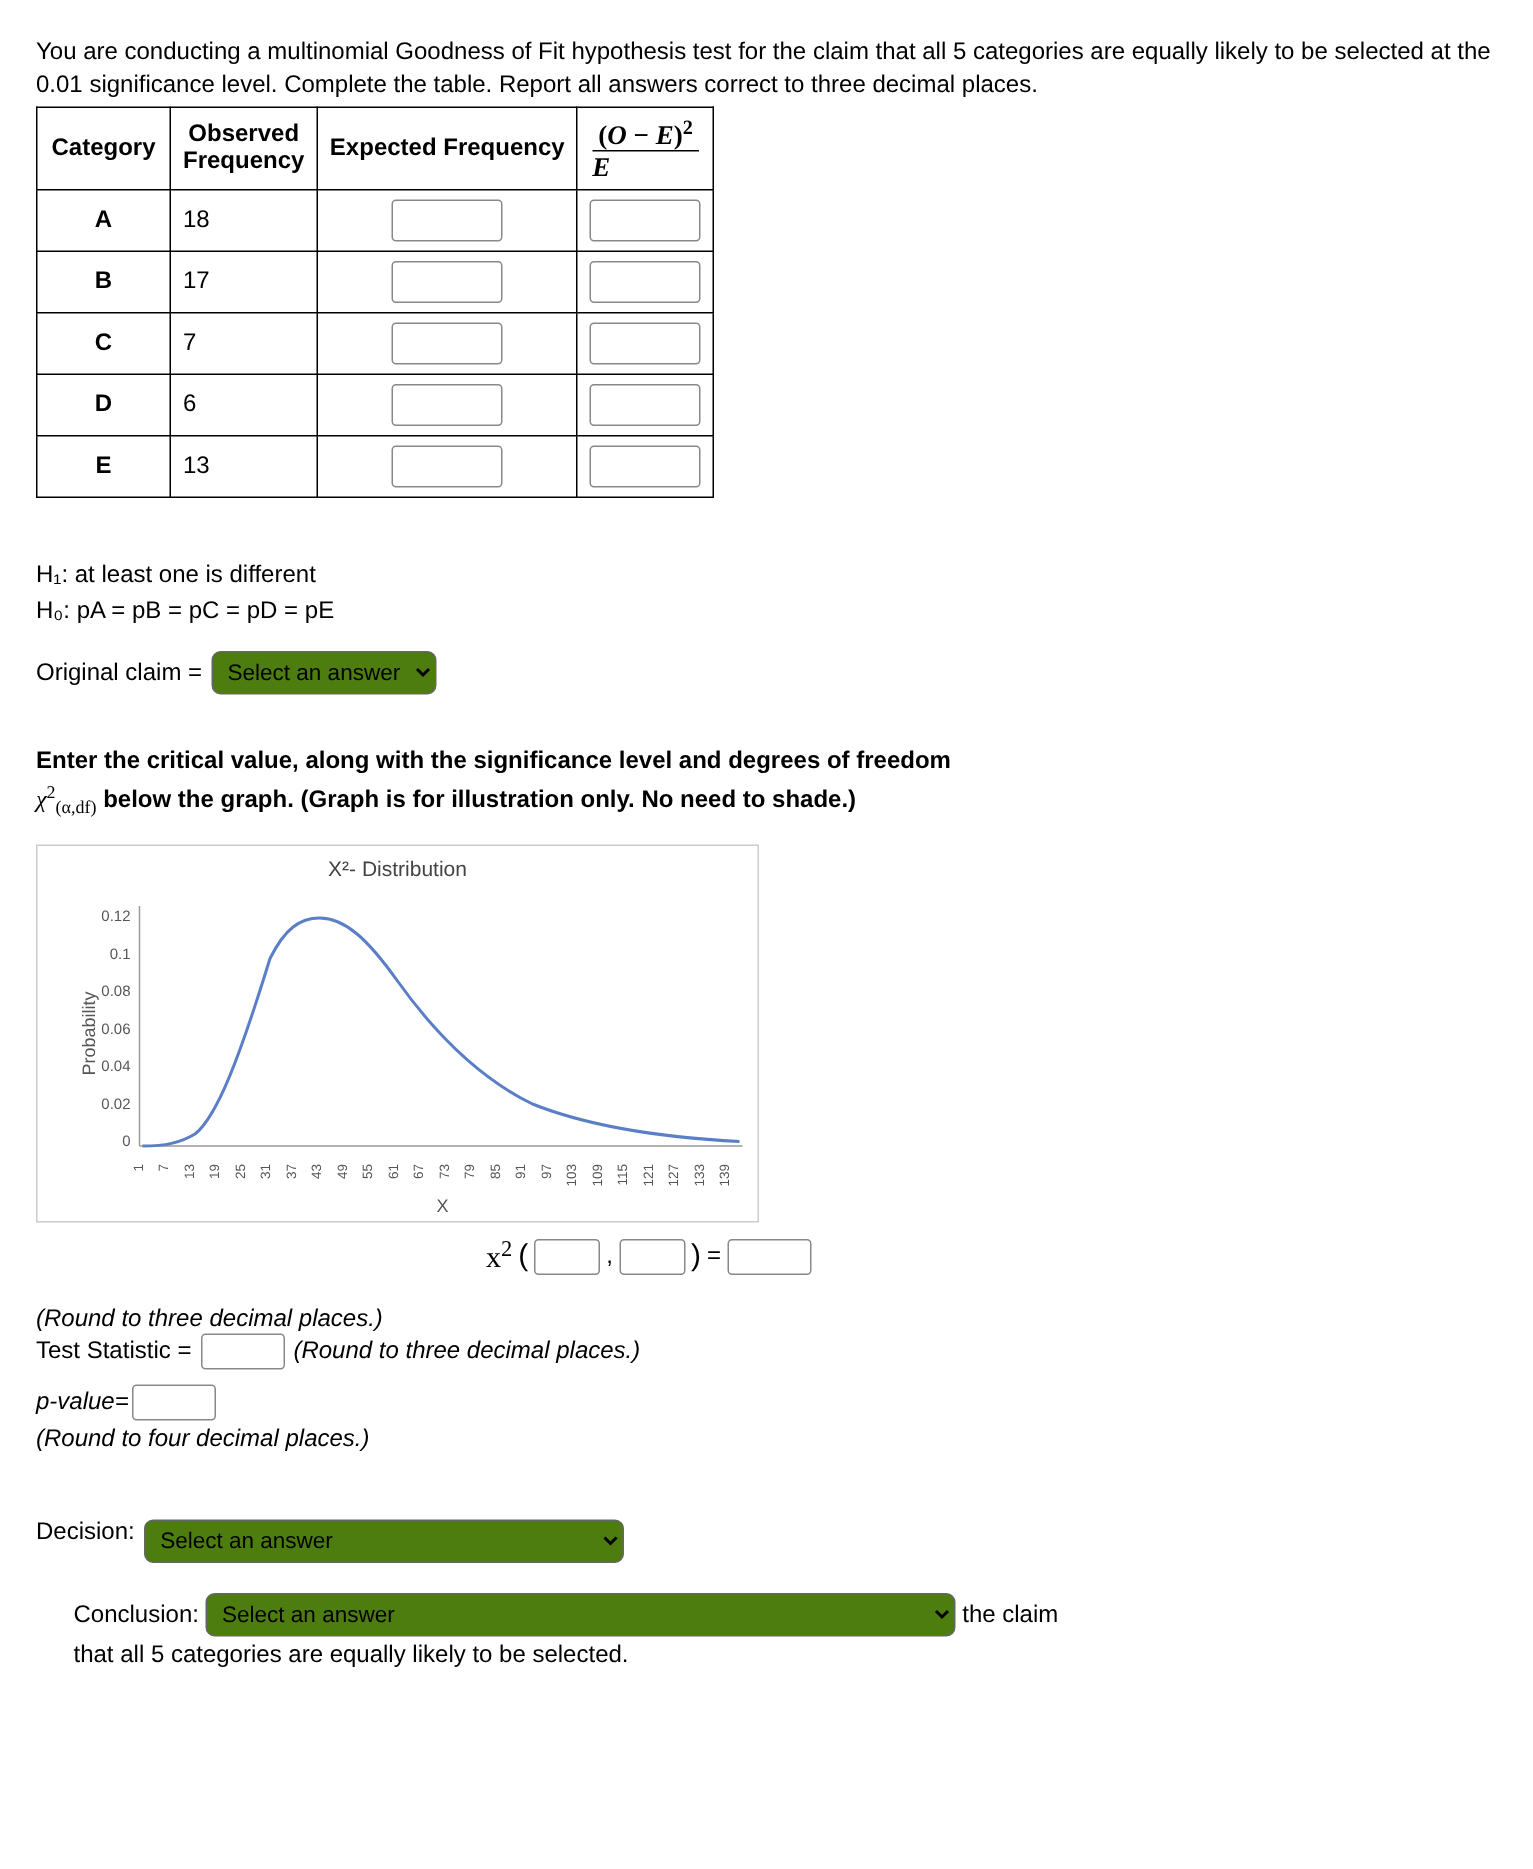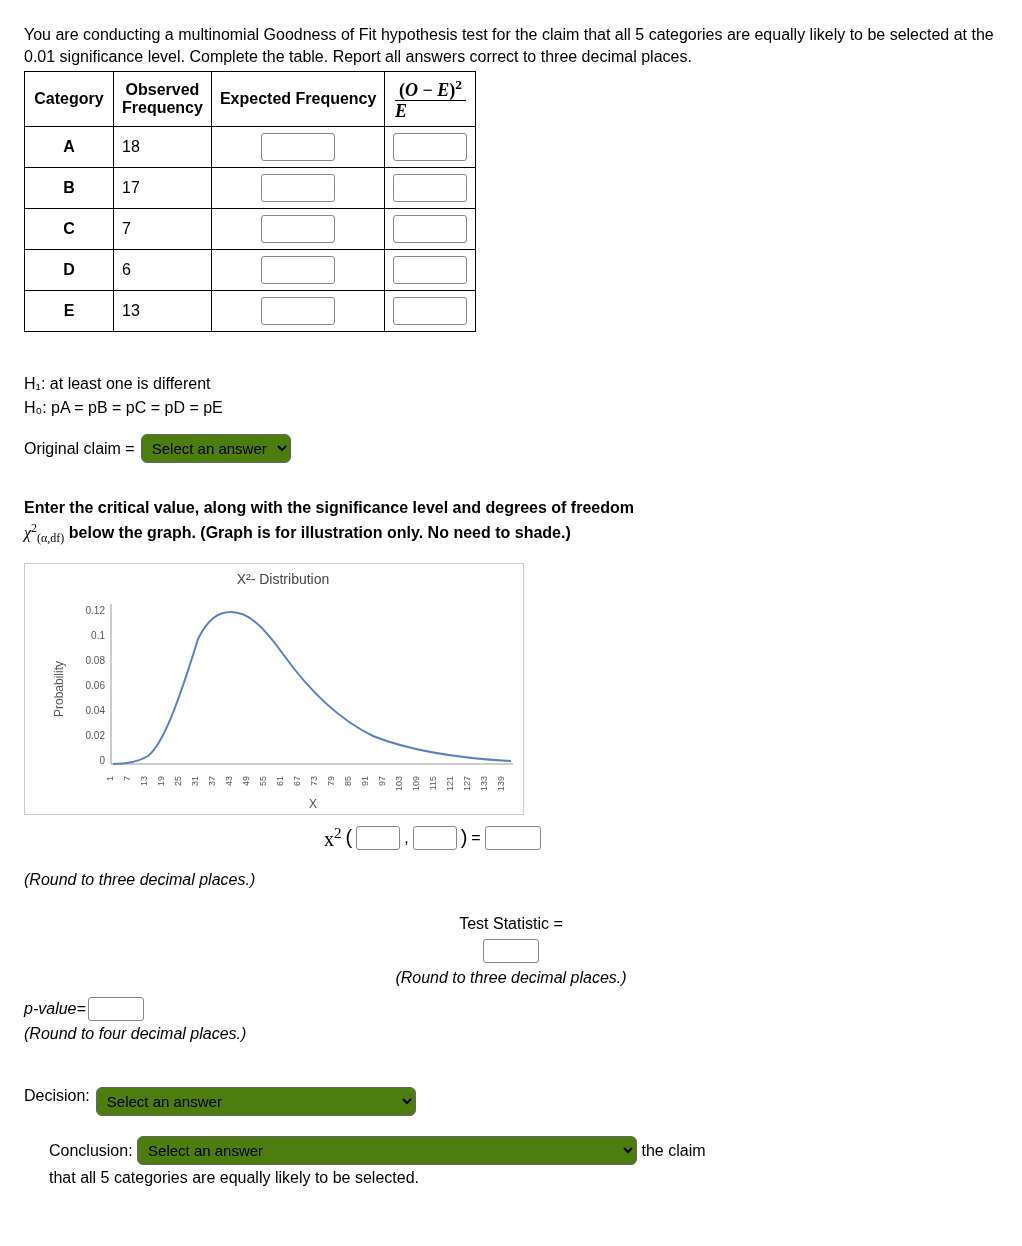--- a/index.html
+++ b/index.html
@@ -112,40 +112,37 @@
     font-family: "Times New Roman", serif;
     font-style: italic;
   }
   .chart-box {
     border: 1px solid #ccc;
     width: 480px;
     height: 250px;
     margin-top: 16px;
     position: relative;
     background: #fff;
-    padding-left: 18px;
   }
   .critval-line {
     margin-top: 10px;
     display: flex;
     align-items: center;
     gap: 4px;
     margin-left: 300px;
   }
   .italic { font-style: italic; }
   .note {
     font-style: italic;
     margin-top: 20px;
   }
   .stat-line {
-    margin-top: 26px;
     display: flex;
     align-items: center;
     gap: 6px;
-    flex-direction: column;
   }
   .pval-line {
     margin-top: 10px;
     display: flex;
     align-items: center;
     gap: 2px;
   }
   .decision-line {
     margin-top: 44px;
     display: flex;

